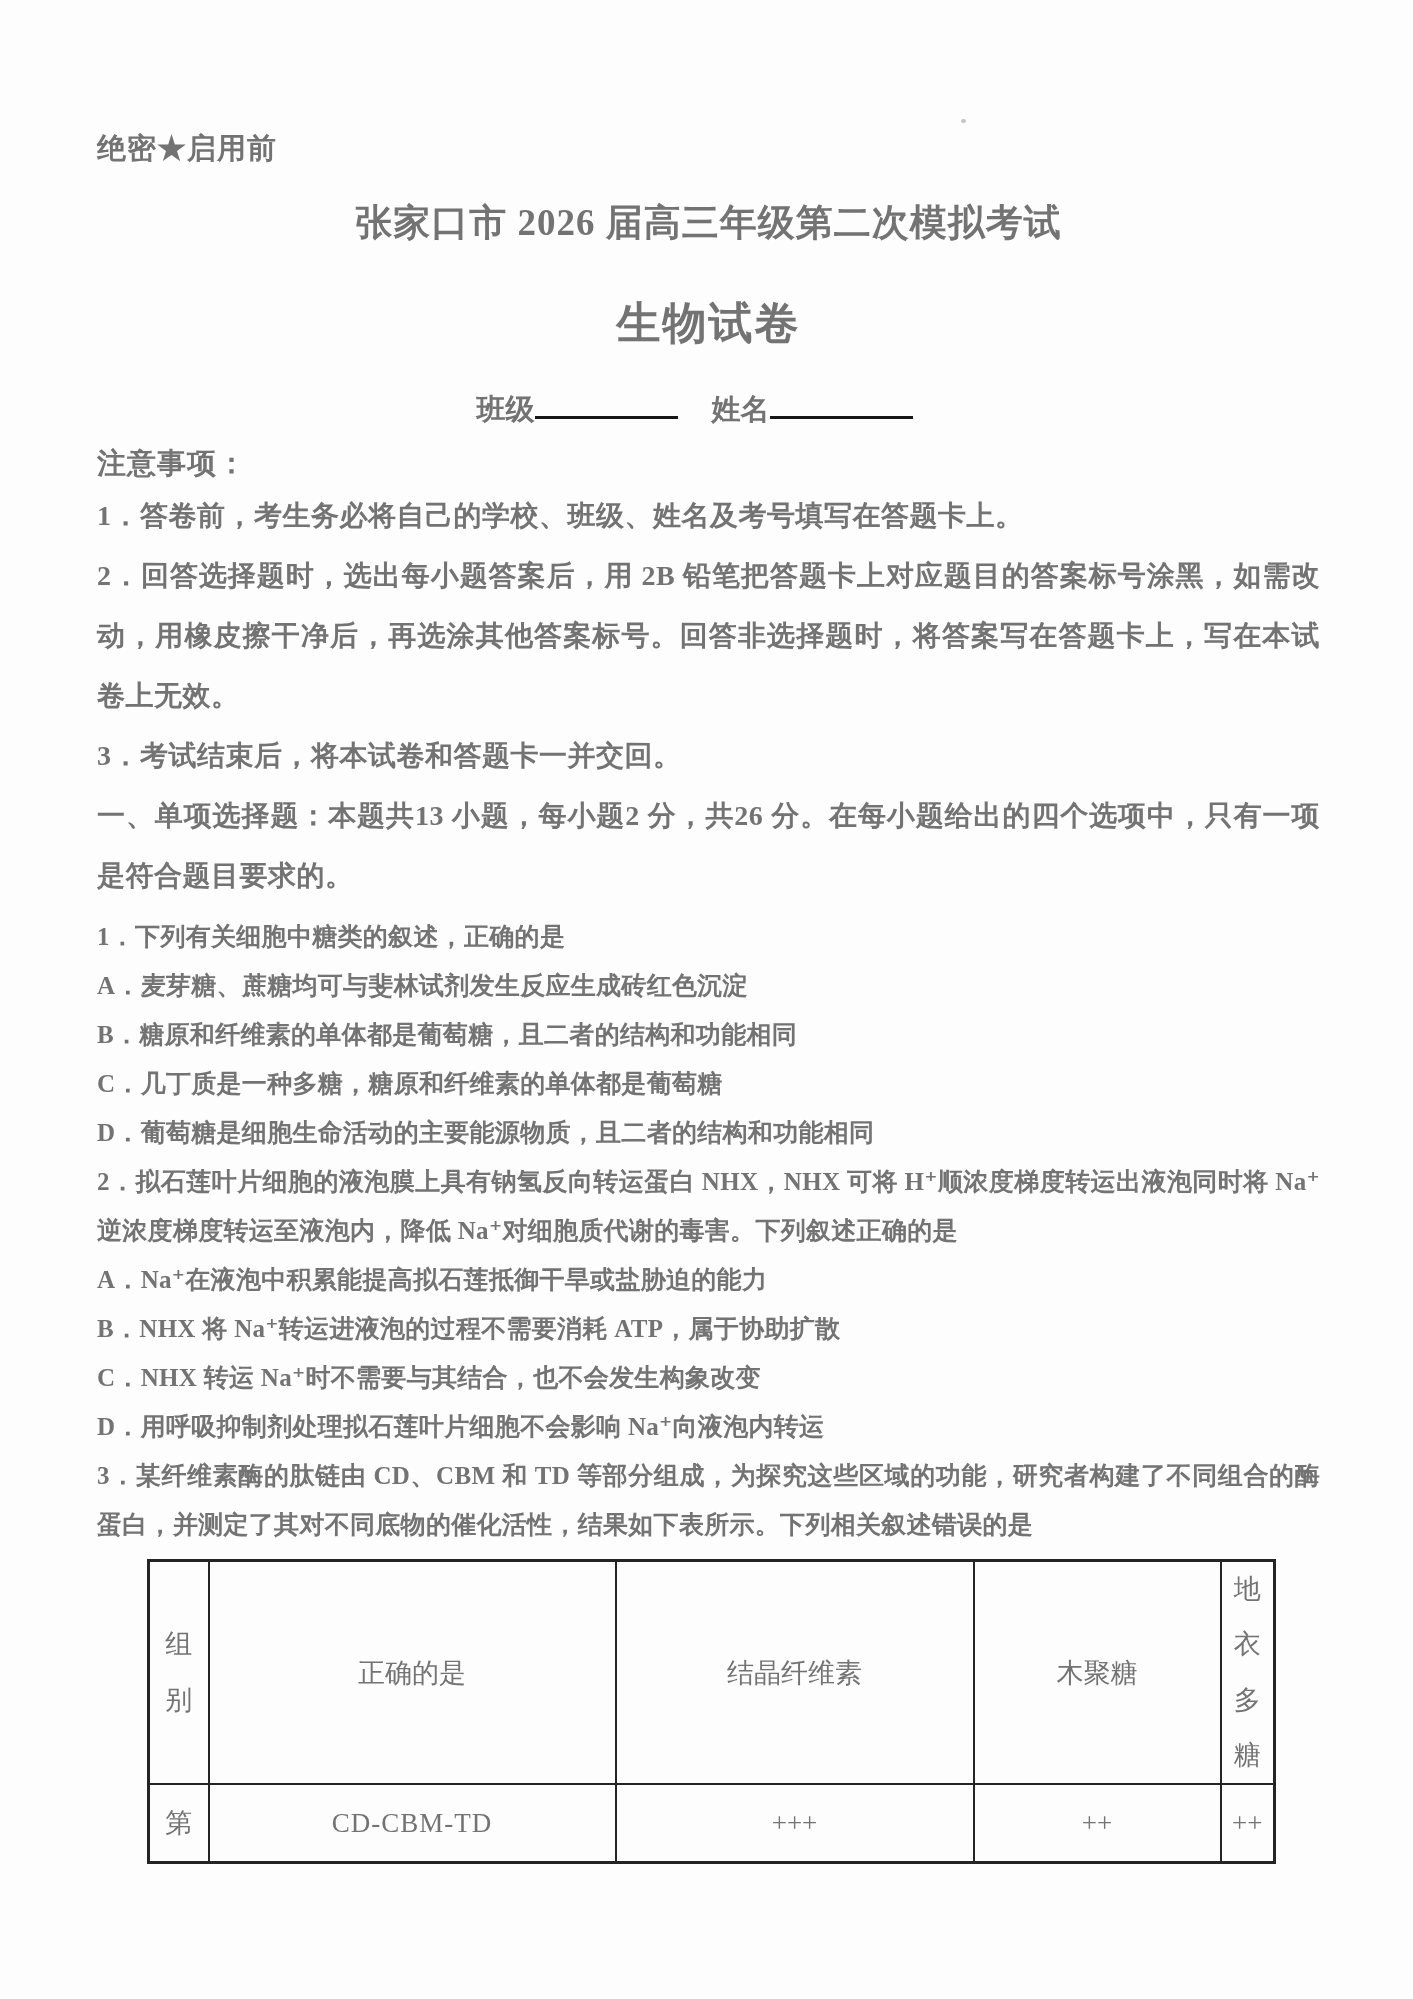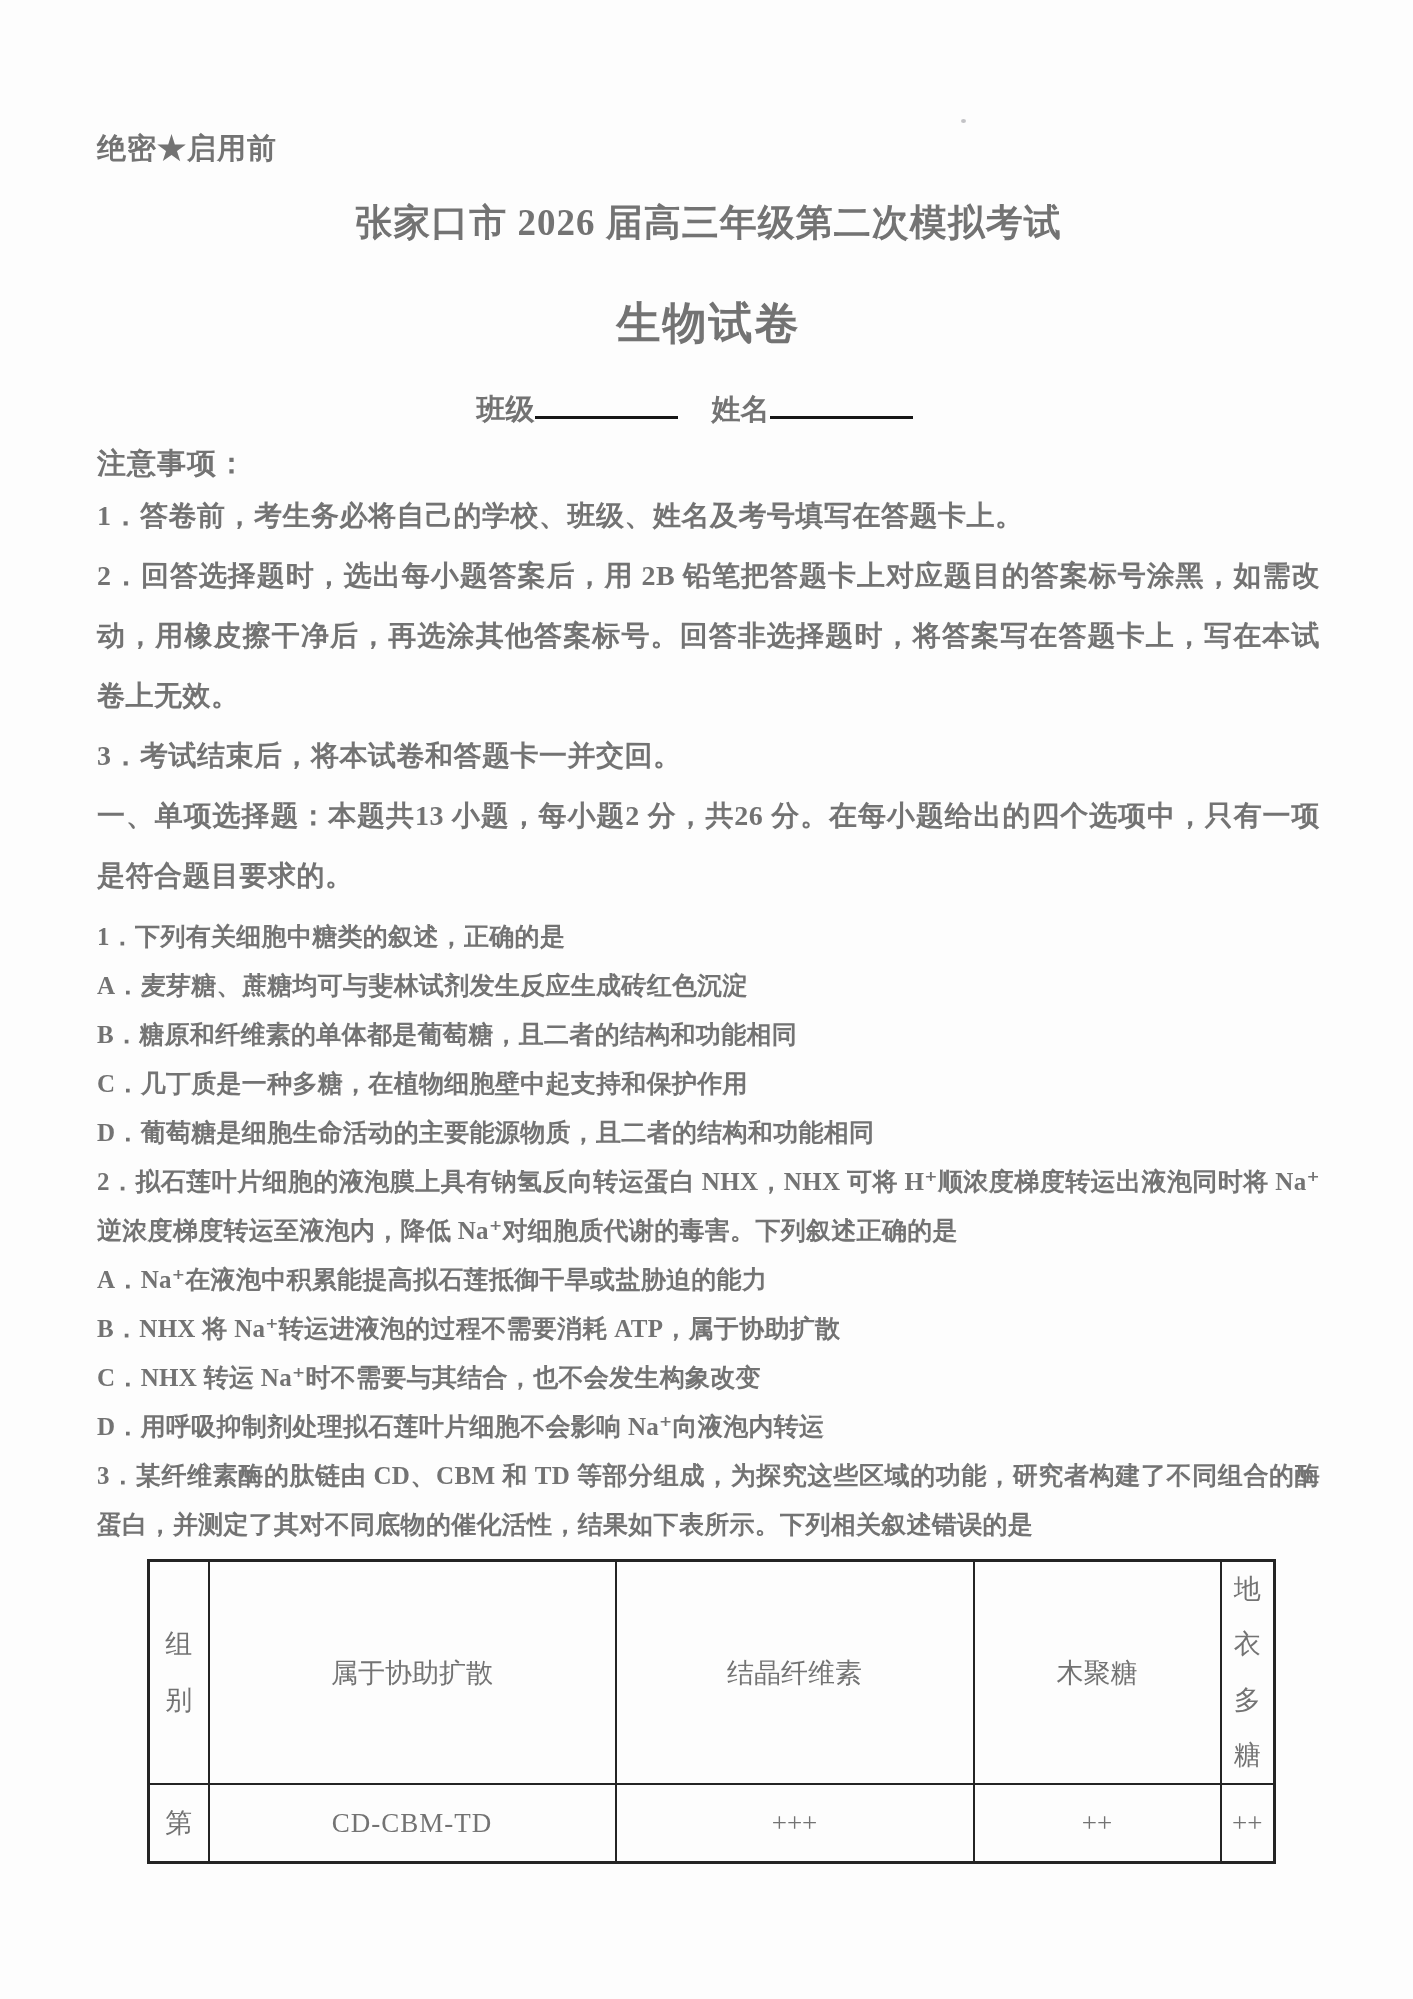--- a/index.html
+++ b/index.html
@@ -129,21 +129,21 @@
   <div class="notice-item">1．答卷前，考生务必将自己的学校、班级、姓名及考号填写在答题卡上。</div>
   <div class="notice-item">2．回答选择题时，选出每小题答案后，用 2B 铅笔把答题卡上对应题目的答案标号涂黑，如需改动，用橡皮擦干净后，再选涂其他答案标号。回答非选择题时，将答案写在答题卡上，写在本试卷上无效。</div>
   <div class="notice-item">3．考试结束后，将本试卷和答题卡一并交回。</div>
 
   <div class="section-header">一、单项选择题：本题共13 小题，每小题2 分，共26 分。在每小题给出的四个选项中，只有一项是符合题目要求的。</div>
 
   <div class="questions">
     <div class="q-stem">1．下列有关细胞中糖类的叙述，正确的是</div>
     <div class="q-option">A．麦芽糖、蔗糖均可与斐林试剂发生反应生成砖红色沉淀</div>
     <div class="q-option">B．糖原和纤维素的单体都是葡萄糖，且二者的结构和功能相同</div>
-    <div class="q-option">C．几丁质是一种多糖，在植物细胞壁中起支持和保护作用</div>
+    <div class="q-option">C．几丁质是一种多糖，糖原和纤维素的单体都是葡萄糖</div>
     <div class="q-option">D．葡萄糖是细胞生命活动的主要能源物质，且二者的结构和功能相同</div>
 
     <div class="q-stem">2．拟石莲叶片细胞的液泡膜上具有钠氢反向转运蛋白 NHX，NHX 可将 H⁺顺浓度梯度转运出液泡同时将 Na⁺逆浓度梯度转运至液泡内，降低 Na⁺对细胞质代谢的毒害。下列叙述正确的是</div>
     <div class="q-option">A．Na⁺在液泡中积累能提高拟石莲抵御干旱或盐胁迫的能力</div>
     <div class="q-option">B．NHX 将 Na⁺转运进液泡的过程不需要消耗 ATP，属于协助扩散</div>
     <div class="q-option">C．NHX 转运 Na⁺时不需要与其结合，也不会发生构象改变</div>
     <div class="q-option">D．用呼吸抑制剂处理拟石莲叶片细胞不会影响 Na⁺向液泡内转运</div>
 
     <div class="q-stem">3．某纤维素酶的肽链由 CD、CBM 和 TD 等部分组成，为探究这些区域的功能，研究者构建了不同组合的酶蛋白，并测定了其对不同底物的催化活性，结果如下表所示。下列相关叙述错误的是</div>
   </div>
@@ -152,21 +152,21 @@
     <colgroup>
       <col style="width:60px">
       <col style="width:407px">
       <col style="width:358px">
       <col style="width:247px">
       <col style="width:54px">
     </colgroup>
     <tbody>
       <tr class="row-header">
         <th><span class="vstack">组别</span></th>
-        <th>属于协助扩散</th>
+        <th>正确的是</th>
         <th>结晶纤维素</th>
         <th>木聚糖</th>
         <th><span class="vstack">地衣多糖</span></th>
       </tr>
       <tr class="row-data">
         <td>第</td>
         <td class="latin">CD-CBM-TD</td>
         <td>+++</td>
         <td>++</td>
         <td>++</td>

